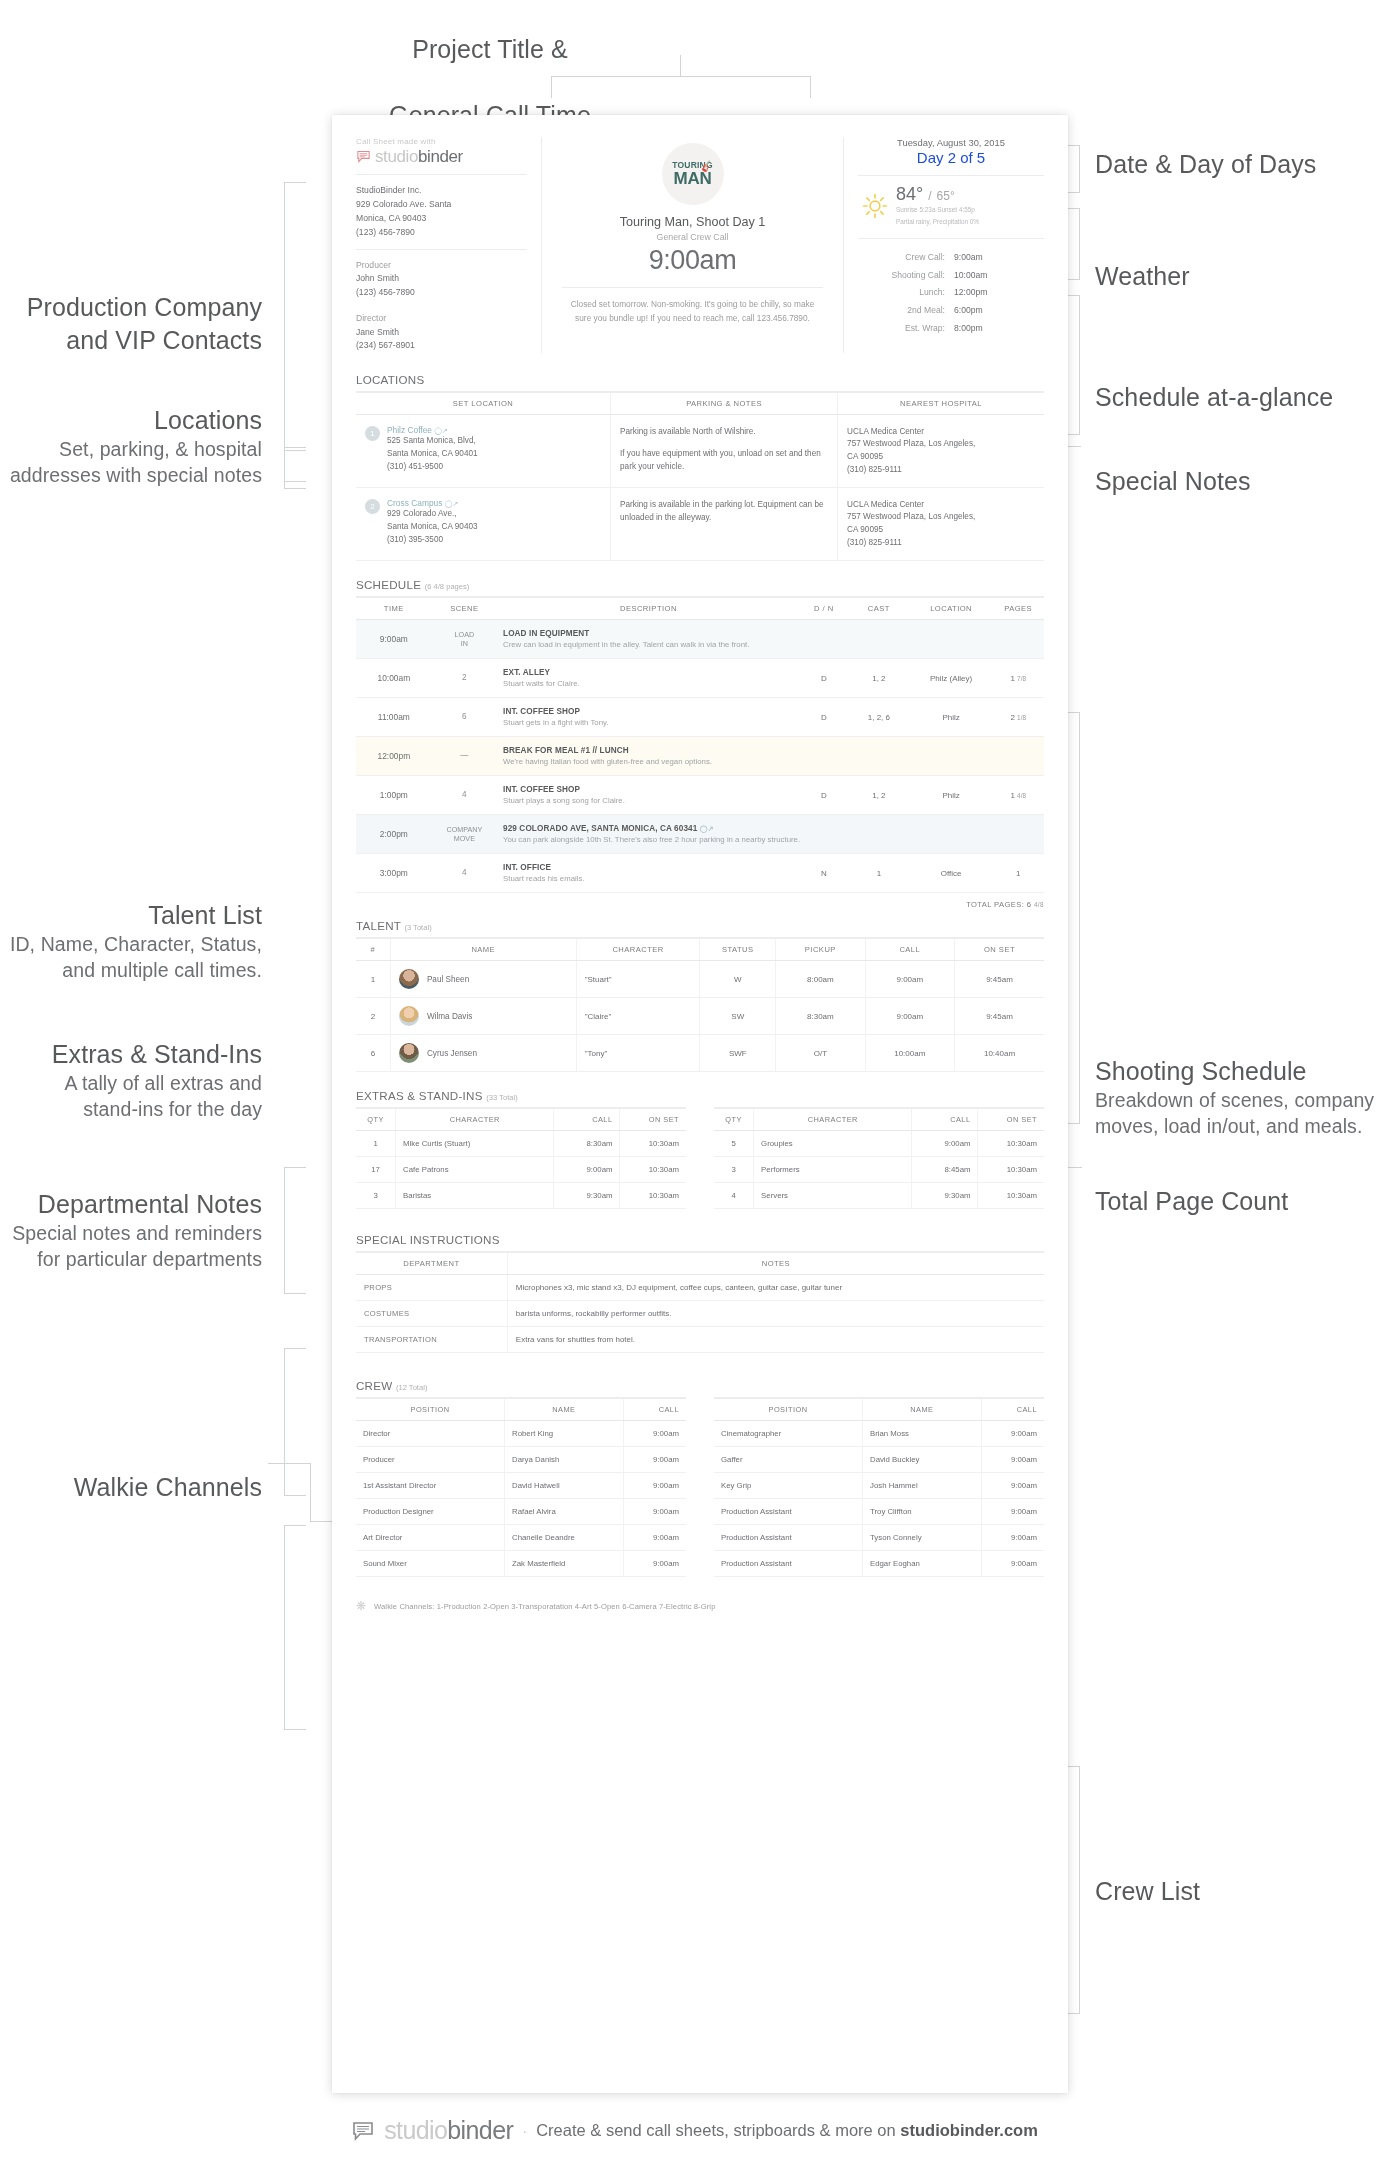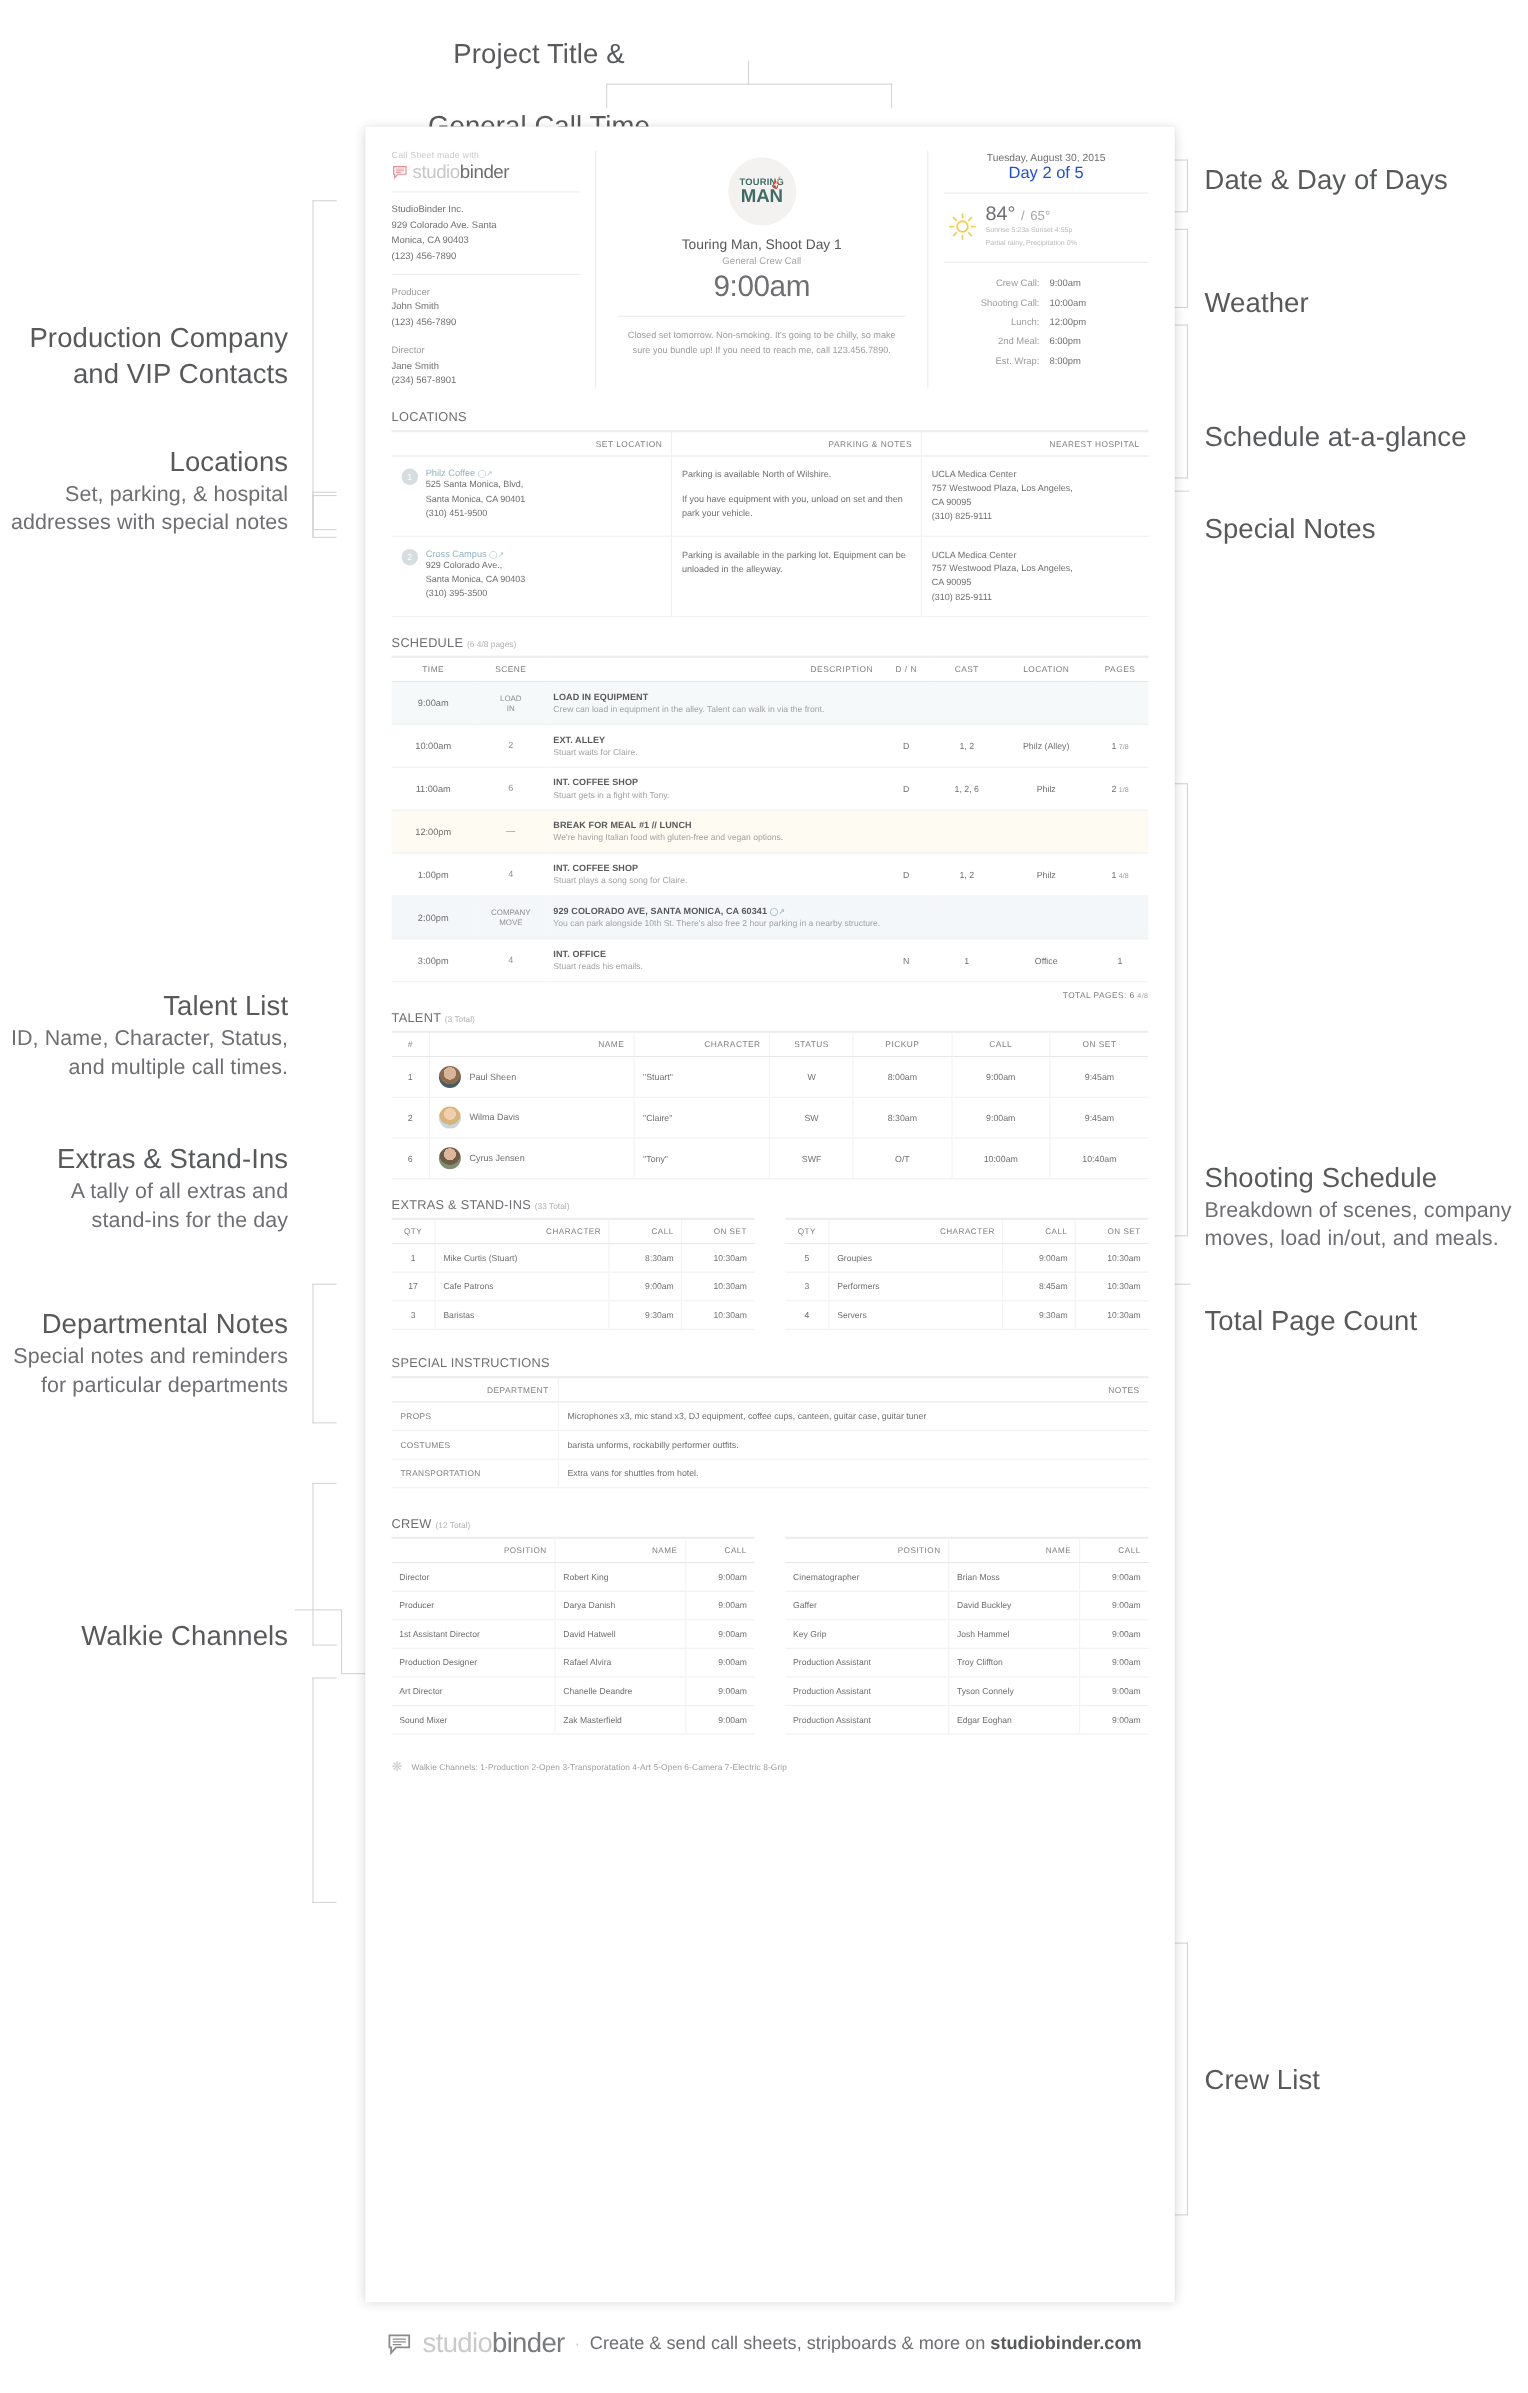--- a/index.html
+++ b/index.html
@@ -87,21 +87,21 @@
   .sched-line .val { color: #6e6f72; }
 
   
   .sec-h { font-size: 11.6px; color: #6e6f72; letter-spacing: .25px; font-weight: 400; margin: 0 0 5px 0; }
   .sec-h .cnt { font-size: 7.6px; color: #b1b2b4; letter-spacing: 0; }
   .sec { margin-top: 17px; }
 
   table { width: 100%; border-collapse: collapse; table-layout: fixed; }
   th {
     font-size: 7.6px; font-weight: 400; color: #7c7d7f; letter-spacing: .45px;
-    text-align: right; padding: 6px 8px; border-bottom: 1px solid #e8e8e8;
+    text-align: center; padding: 6px 8px; border-bottom: 1px solid #e8e8e8;
     border-top: 2px solid #ededed;
   }
   td { font-size: 8px; color: #6e6f72; padding: 8px; border-bottom: 1px solid #f0f0f0; vertical-align: middle; }
   td.c, th.c { text-align: center; }
   td.r, th.r { text-align: right; }
 
   
   .loc-table td { border-left: 1px solid #f0f0f0; vertical-align: top; padding: 10px 9px; }
   .loc-table td:first-child { border-left: 0; }
   .loc-table th { border-left: 1px solid #f0f0f0; }

